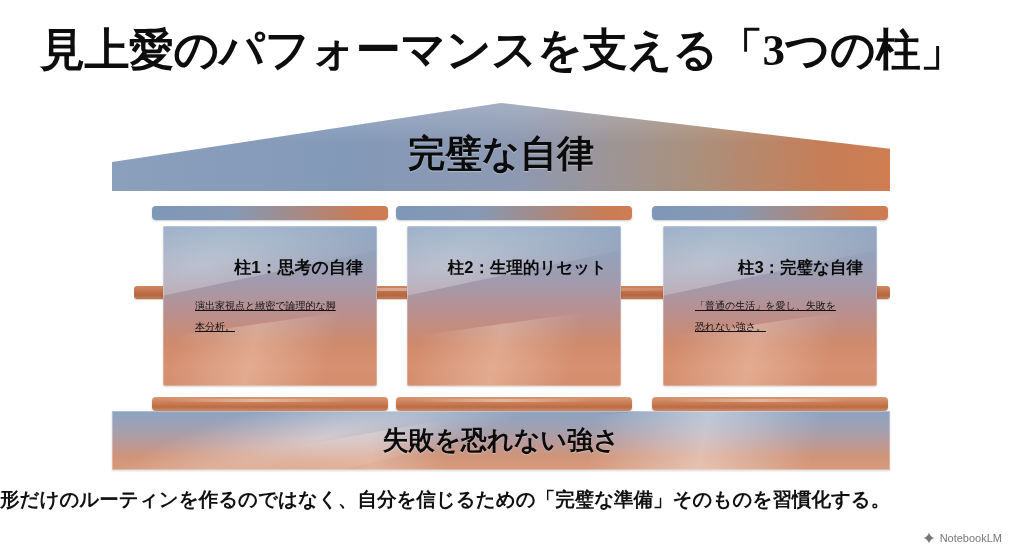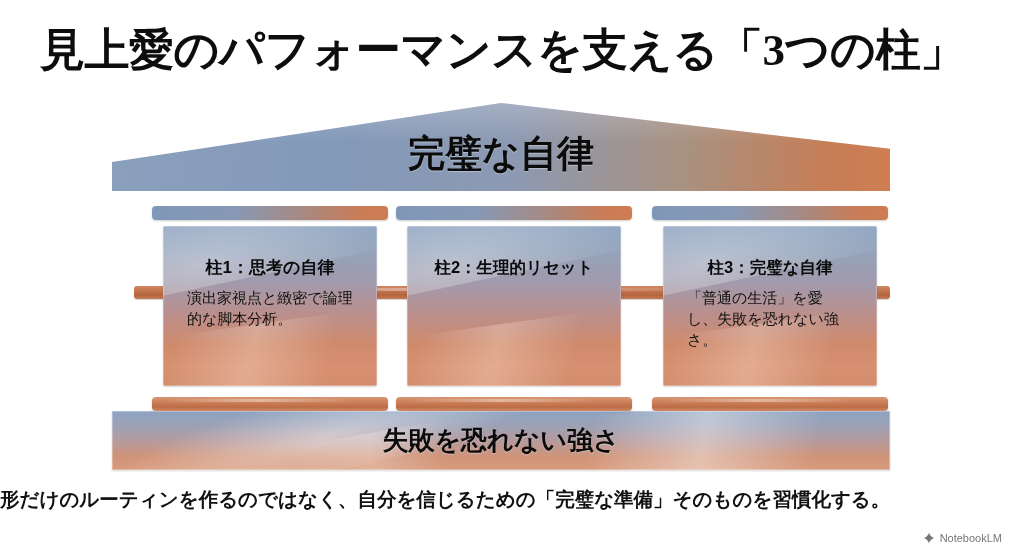--- a/index.html
+++ b/index.html
@@ -179,34 +179,35 @@
     position: absolute;
     inset: 0;
     padding: 30px 14px 0 14px;
     box-sizing: border-box;
   }
   .pillar-heading {
     font-family: "Liberation Sans", "DejaVu Sans", sans-serif;
     font-weight: 700;
     font-size: 17px;
     line-height: 23px;
-    text-align: center;
+    text-align: right;
     color: #0b0b0b;
     margin: 0 0 3px 0;
     white-space: nowrap;
   }
   .pillar-body {
     font-family: "Liberation Sans", "DejaVu Sans", sans-serif;
     font-weight: 400;
-    font-size: 15px;
+    font-size: 10px;
     line-height: 21px;
     color: #101010;
     text-align: left;
-    margin: 8px;
+    margin: 16px;
     padding: 0 2px;
+    text-decoration: underline;
   }
   .col-2 .pillar-heading { font-size: 16.5px; }
   .col-3 .pillar-heading { font-size: 16.5px; }
 
   .col-base {
     position: absolute;
     left: 0;
     bottom: 0;
     width: 236px;
     height: 14px;

